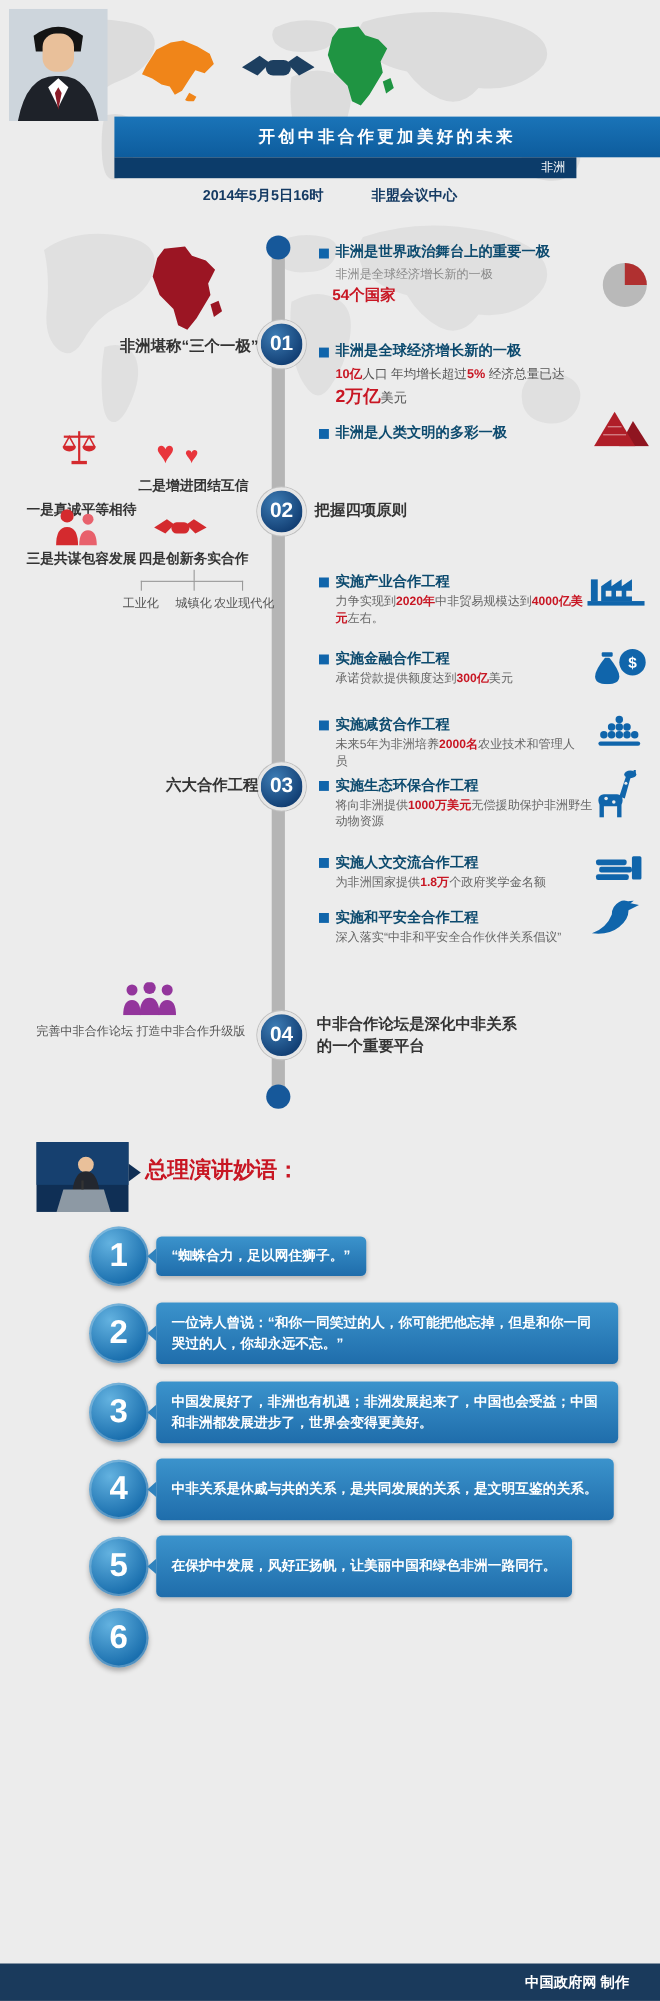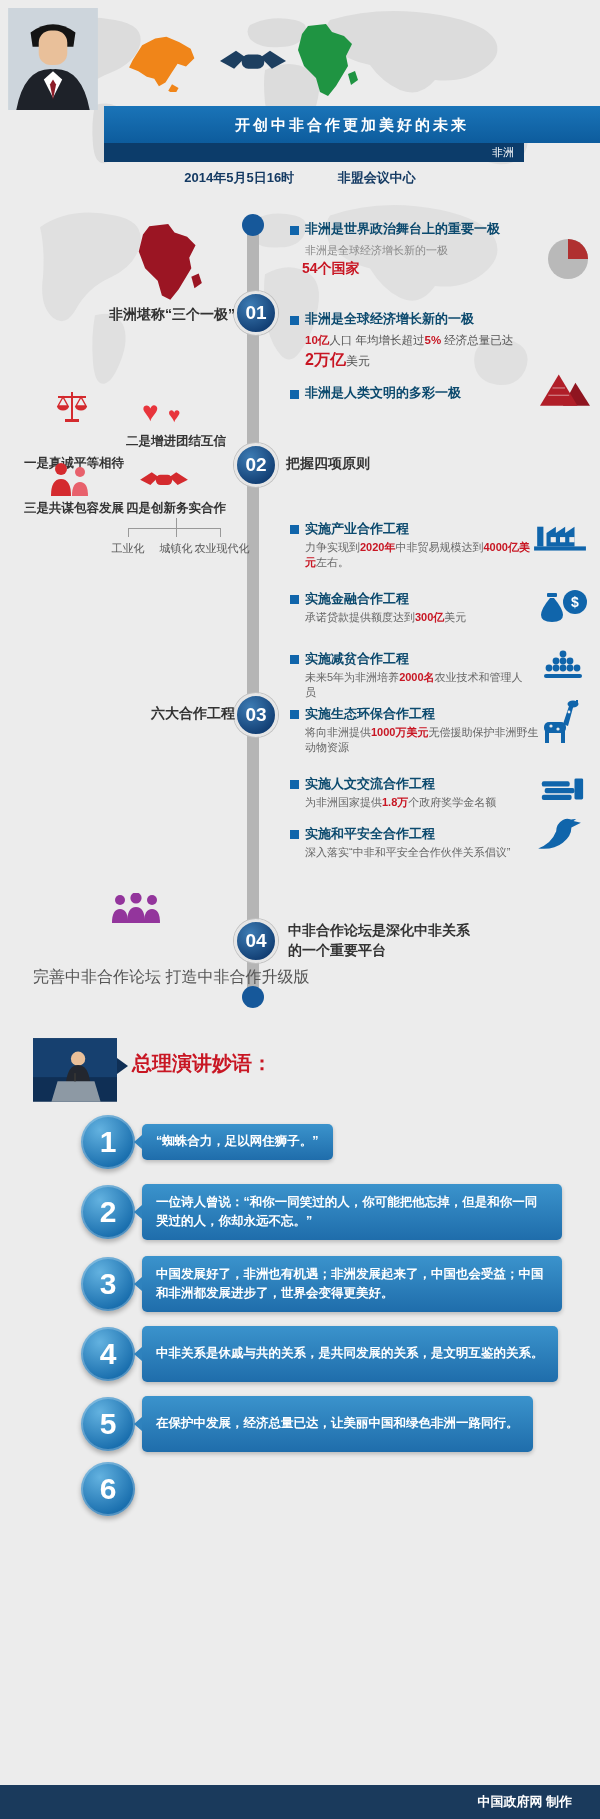--- a/index.html
+++ b/index.html
@@ -273,21 +273,21 @@
   <svg class="abs" style="left:108px;top:893px;" width="56" height="30" viewBox="0 0 56 30">
     <g fill="#93359c">
       <circle cx="12" cy="7" r="5"></circle>
         <path d="M4 30 q0 -14 8 -14 q8 0 8 14 z"></path>
       <circle cx="28" cy="5" r="5.6"></circle>
         <path d="M19 30 q0 -16 9 -16 q9 0 9 16 z"></path>
       <circle cx="44" cy="7" r="5"></circle>
         <path d="M36 30 q0 -14 8 -14 q8 0 8 14 z"></path>
     </g>
   </svg>
-  <div class="abs" style="left:33px;top:930px;font-size:16px;color:#555;white-space:nowrap;margin-top:37px;">完善中非合作论坛 打造中非合作升级版</div>
+  <div class="abs" style="left:33px;top:930px;font-size:11px;color:#555;white-space:nowrap;">完善中非合作论坛 打造中非合作升级版</div>
   <div class="abs lbl14" style="left:288px;top:922px;">中非合作论坛是深化中非关系</div>
   <div class="abs lbl14" style="left:288px;top:942px;">的一个重要平台</div>
 
   <svg class="abs" style="left:33px;top:1038px;" width="84" height="64" viewBox="0 0 82 62">
     <rect width="82" height="62" fill="#0f2f55"></rect>
     <rect x="0" y="0" width="82" height="38" fill="#16406f"></rect>
     <circle cx="44" cy="20" r="7" fill="#e9c09a"></circle>
     <path d="M32 44 q2 -18 12 -18 q10 0 12 18 z" fill="#23272f"></path>
     <polygon points="18,62 66,62 60,42 24,42" fill="#8d99a4"></polygon>
     <rect x="40" y="34" width="2" height="8" fill="#333"></rect>
@@ -310,20 +310,20 @@
     <span>中国发展好了，非洲也有机遇；非洲发展起来了，中国也会受益；中国和非洲都发展进步了，世界会变得更美好。</span>
   </div>
 
   <div class="abs qcircle" style="left:81px;top:1327px;">4</div>
   <div class="qrow-bar qbar" style="left:142px;top:1326px;min-height:56px;">
     <span>中非关系是休戚与共的关系，是共同发展的关系，是文明互鉴的关系。</span>
   </div>
 
   <div class="abs qcircle" style="left:81px;top:1397px;">5</div>
   <div class="qrow-bar qbar" style="left:142px;top:1396px;min-height:56px;">
-    <span>在保护中发展，经济总量已达，让美丽中国和绿色非洲一路同行。</span>
+    <span>在保护中发展，风好正扬帆，让美丽中国和绿色非洲一路同行。</span>
   </div>
 
   <div class="abs qcircle" style="left:81px;top:1462px;">6</div>
 
   <div class="abs footer" style="left:0;top:1785px;width:600px;height:34px;">中国政府网 制作</div>
 
 </div>
 
 </body></html>

